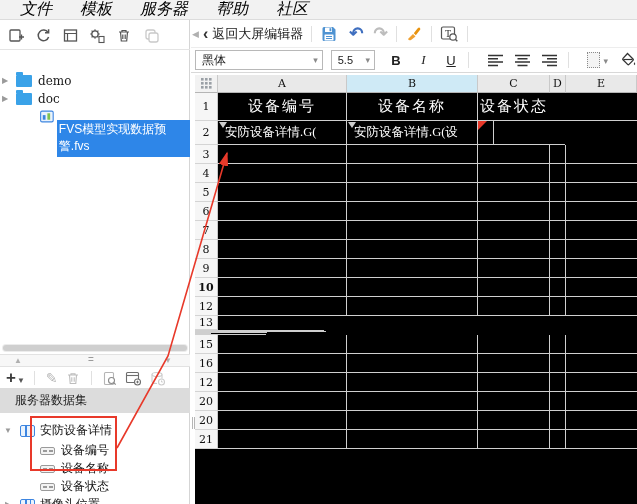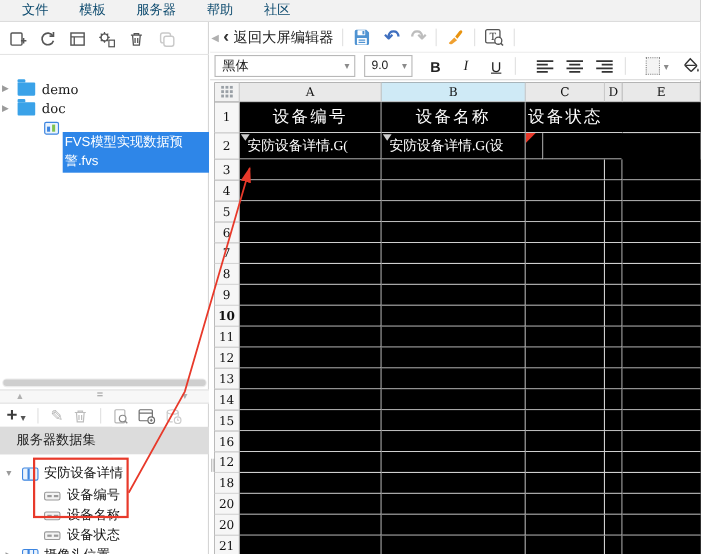--- a/index.html
+++ b/index.html
@@ -2,21 +2,21 @@
 <html><head>
 <meta charset="utf-8">
 <style>
   * { margin:0; padding:0; box-sizing:border-box; }
   html,body { width:637px; height:504px; }
   body { font-family:"Liberation Sans", sans-serif; font-size:12px; color:#1a1a1a; background:#fff; overflow:hidden; position:relative; }
   .abs { position:absolute; }
 
   
   #menubar { left:0; top:0; width:637px; height:20px; background:#f2f2f2; border-bottom:1px solid #dcdcdc; display:flex; align-items:center; padding-left:20px; }
-  .menu-item { margin-right:28px; font-size:12px; color:#0c4a6e; cursor:default; }
+  .menu-item { margin-right:28px; font-size:16px; color:#000000; cursor:default;font-style:italic; }
 
   
   #left-panel { left:0; top:20px; width:190px; height:484px; background:#fff; border-right:1px solid #d5d5d5; }
   #file-toolbar { left:0; top:2px; width:190px; height:28px; display:flex; align-items:center; gap:9px; padding-left:7px; border-bottom:1px solid #e4e4e4; }
   .tbicon { width:18px; height:18px; display:flex; align-items:center; justify-content:center; }
   .tree-row { position:absolute; left:0; width:190px; height:17px; display:flex; align-items:center; font-size:12px; }
   .tw { width:10px; text-align:center; color:#9a9a9a; font-size:8px; }
   .folder-ic { width:16px; height:12px; background:#3aa2e8; border-radius:1px; position:relative; margin:0 6px 0 6px; }
   .folder-ic:before { content:""; position:absolute; left:0; top:-3px; width:7px; height:3px; background:#3aa2e8; border-radius:1px 1px 0 0; }
   .file-label-sel { background:#2e86e8; color:#fff; padding:1px 4px 2px 2px;margin-top:44px; }
@@ -272,21 +272,21 @@
   </span>
   <span class="vsep"></span>
 </div>
 
 <div id="format-toolbar" class="abs">
   <div id="font-select">
     <span>黑体</span>
     <span class="caret">▾</span>
   </div>
   <div id="size-select">
-    <span>9.0</span>
+    <span>5.5</span>
     <span class="caret">▾</span>
   </div>
   <span class="fmt-btn" id="bold-btn">B</span>
   <span class="fmt-btn" id="italic-btn">I</span>
   <span class="fmt-btn" id="underline-btn">U</span>
   <span class="vsep" style="margin-left:10px;"></span>
   <span class="align-ic">
     <svg class="ic" width="17" height="13" viewBox="0 0 17 13">
         <path d="M1 1.5h15M1 4.8h10M1 8.1h15M1 11.4h10" stroke="#333" stroke-width="1.5"></path>
       </svg>
@@ -409,77 +409,53 @@
     </div>
     <div class="sheet-row" style="height: 19px; font-weight: bold;">
       <div class="rowhdr">10</div>
       <div class="cell br" style="width: 129px;"></div>
       <div class="cell br" style="width: 131px;"></div>
       <div class="cell br" style="width: 72px;"></div>
       <div class="cell br" style="width: 16px;"></div>
       <div class="cell" style="width: 71px;"></div>
     </div>
     <div class="sheet-row" style="height: 19px;">
-      <div class="rowhdr">11</div>
-      <div class="cell br" style="width: 129px;"></div>
-      <div class="cell br" style="width: 131px;"></div>
-      <div class="cell br" style="width: 72px;"></div>
-      <div class="cell br" style="width: 16px;"></div>
-      <div class="cell" style="width: 71px;"></div>
-    </div>
-    <div class="sheet-row" style="height: 19px;">
       <div class="rowhdr">12</div>
       <div class="cell br" style="width: 129px;"></div>
       <div class="cell br" style="width: 131px;"></div>
       <div class="cell br" style="width: 72px;"></div>
       <div class="cell br" style="width: 16px;"></div>
       <div class="cell" style="width: 71px;"></div>
     </div>
-    <div class="sheet-row" style="height: 19px;">
+    <div class="sheet-row" style="height: 19px; flex-direction: column;">
       <div class="rowhdr">13</div>
       <div class="cell br" style="width: 129px;"></div>
       <div class="cell br" style="width: 131px;"></div>
       <div class="cell br" style="width: 72px;"></div>
       <div class="cell br" style="width: 16px;"></div>
       <div class="cell" style="width: 71px;"></div>
     </div>
     <div class="sheet-row" style="height: 19px;">
-      <div class="rowhdr">14</div>
-      <div class="cell br" style="width: 129px;"></div>
-      <div class="cell br" style="width: 131px;"></div>
-      <div class="cell br" style="width: 72px;"></div>
-      <div class="cell br" style="width: 16px;"></div>
-      <div class="cell" style="width: 71px;"></div>
-    </div>
-    <div class="sheet-row" style="height: 19px;">
       <div class="rowhdr">15</div>
       <div class="cell br" style="width: 129px;"></div>
       <div class="cell br" style="width: 131px;"></div>
       <div class="cell br" style="width: 72px;"></div>
       <div class="cell br" style="width: 16px;"></div>
       <div class="cell" style="width: 71px;"></div>
     </div>
     <div class="sheet-row" style="height: 19px;">
       <div class="rowhdr">16</div>
       <div class="cell br" style="width: 129px;"></div>
       <div class="cell br" style="width: 131px;"></div>
       <div class="cell br" style="width: 72px;"></div>
       <div class="cell br" style="width: 16px;"></div>
       <div class="cell" style="width: 71px;"></div>
     </div>
     <div class="sheet-row" style="height: 19px;">
       <div class="rowhdr">12</div>
-      <div class="cell br" style="width: 129px;"></div>
-      <div class="cell br" style="width: 131px;"></div>
-      <div class="cell br" style="width: 72px;"></div>
-      <div class="cell br" style="width: 16px;"></div>
-      <div class="cell" style="width: 71px;"></div>
-    </div>
-    <div class="sheet-row" style="height: 19px;">
-      <div class="rowhdr">18</div>
       <div class="cell br" style="width: 129px;"></div>
       <div class="cell br" style="width: 131px;"></div>
       <div class="cell br" style="width: 72px;"></div>
       <div class="cell br" style="width: 16px;"></div>
       <div class="cell" style="width: 71px;"></div>
     </div>
     <div class="sheet-row" style="height: 19px;">
       <div class="rowhdr">20</div>
       <div class="cell br" style="width: 129px;"></div>
       <div class="cell br" style="width: 131px;"></div>

